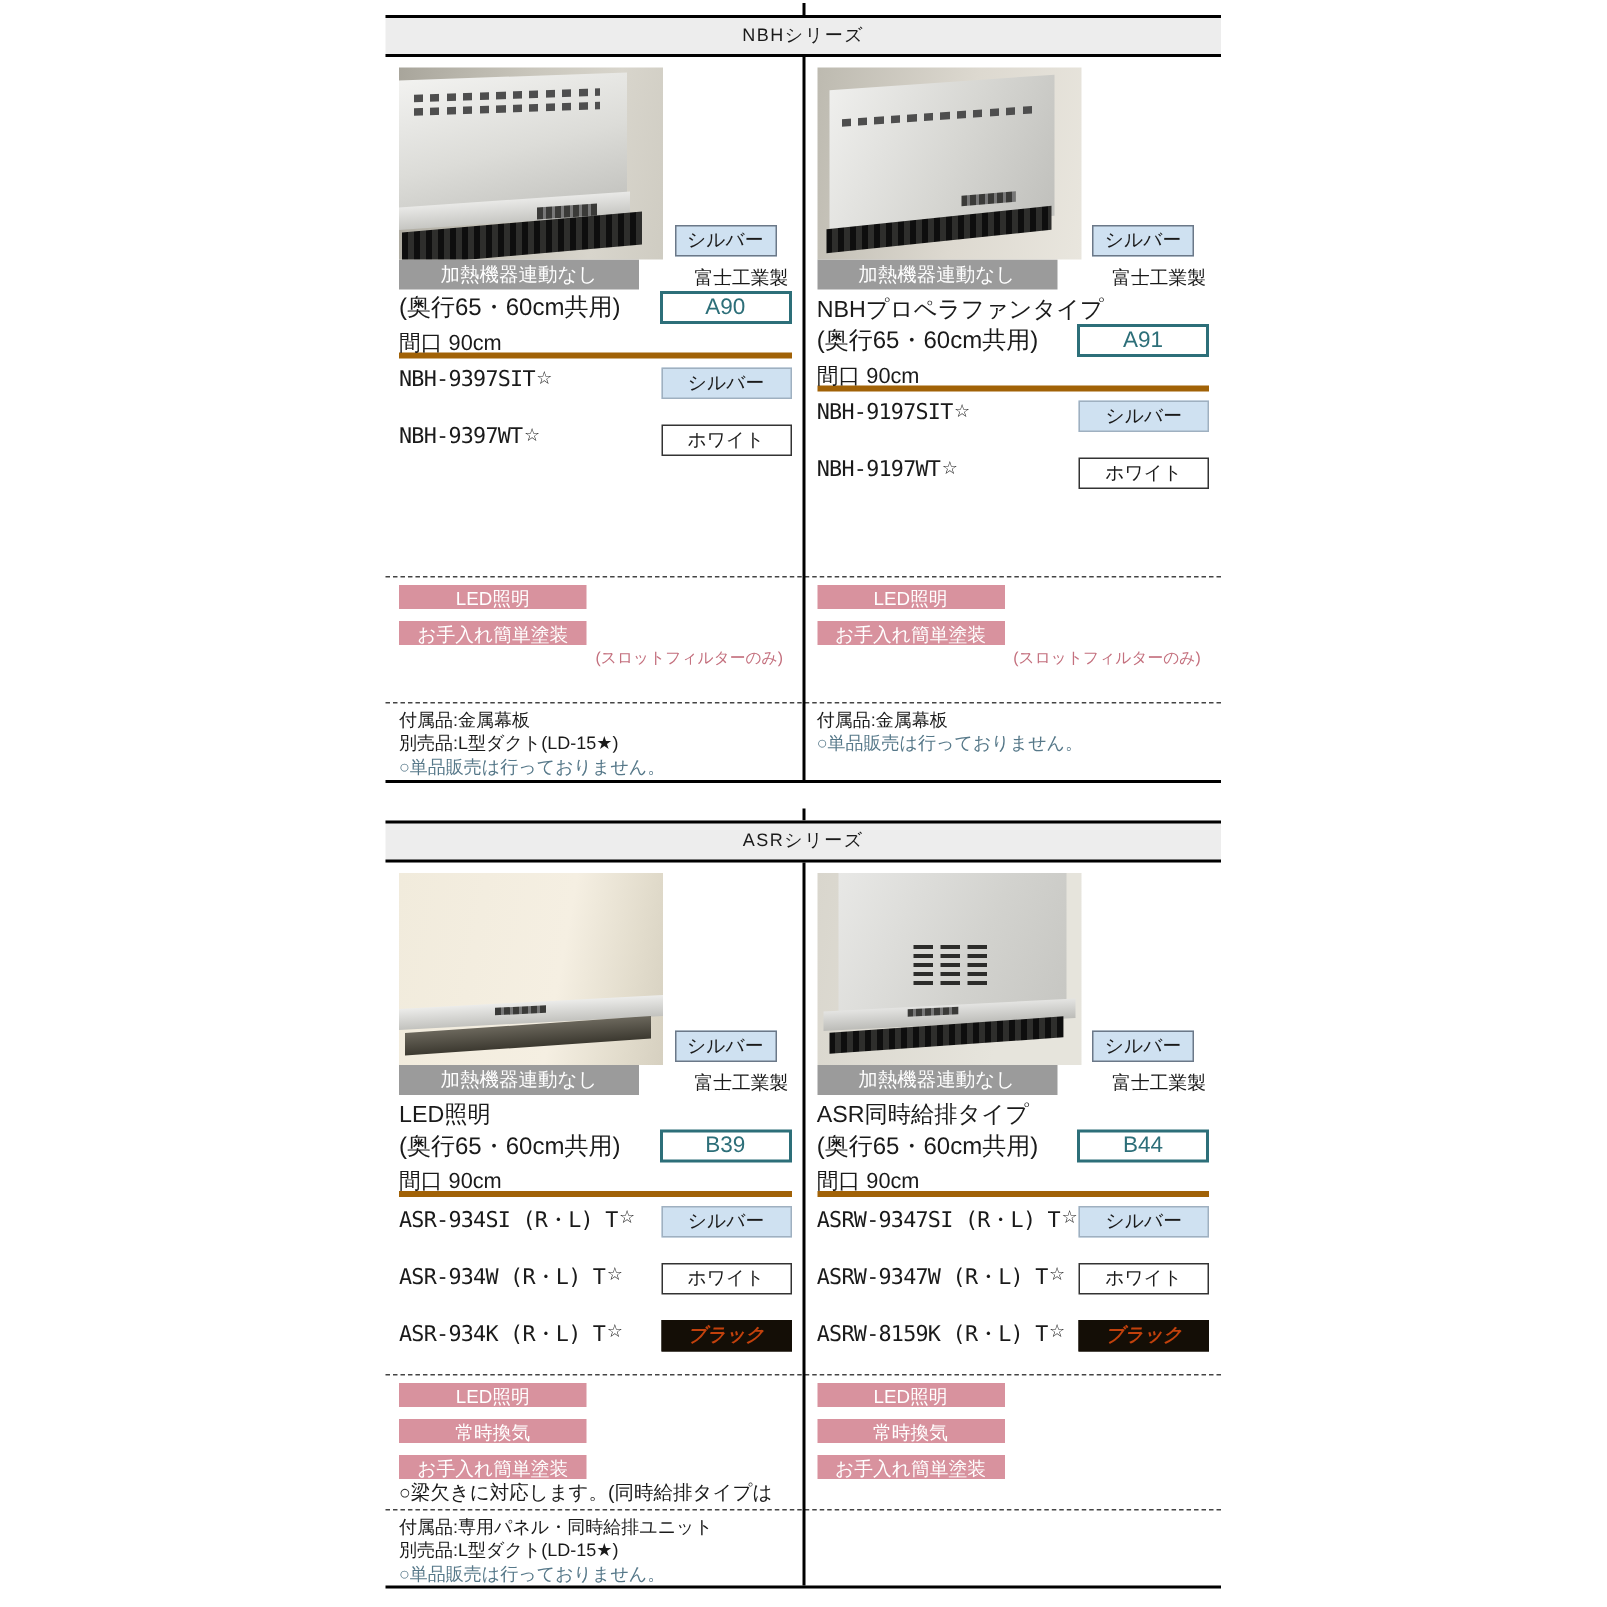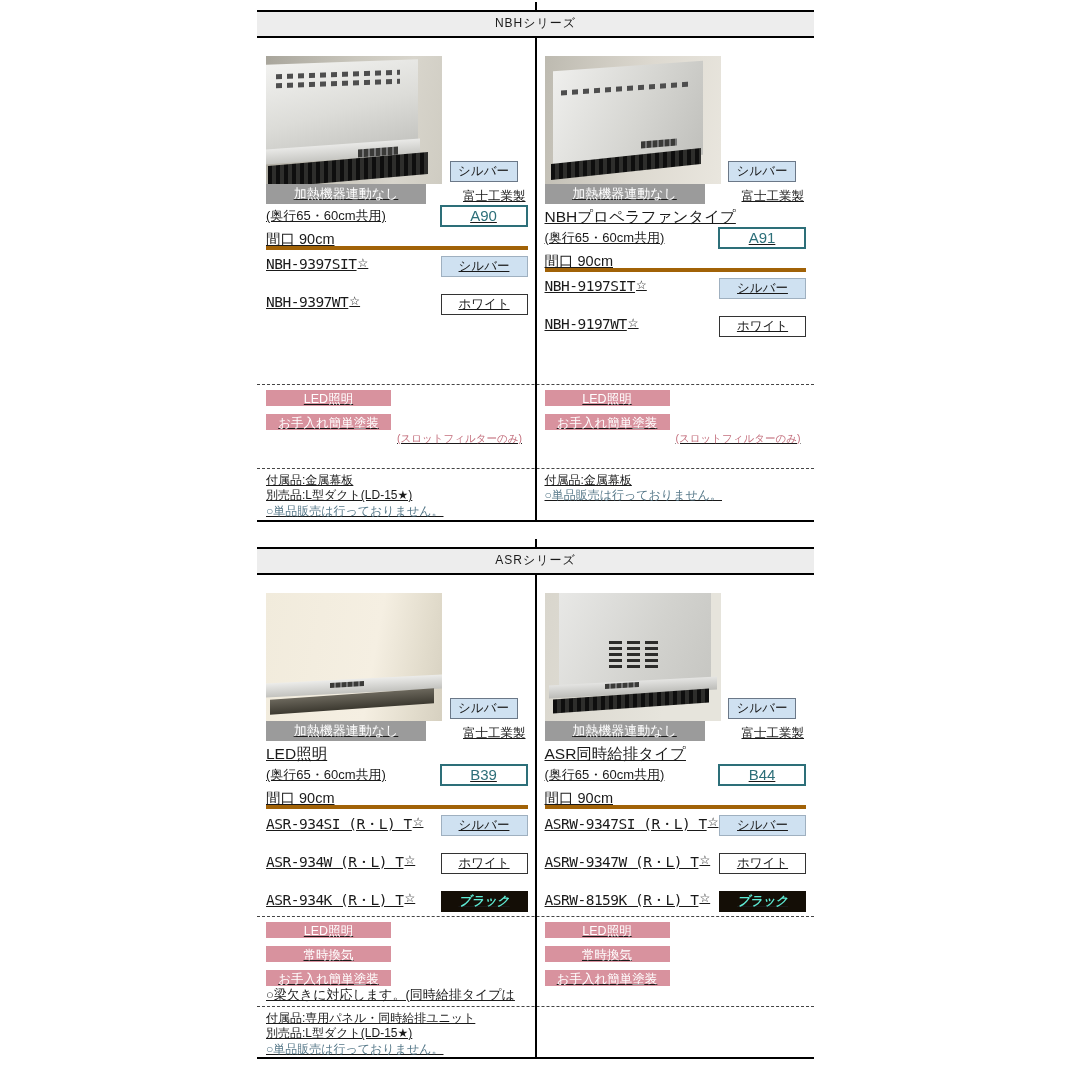--- a/index.html
+++ b/index.html
@@ -9,45 +9,45 @@
   .tick { width:2px; height:8px; background:#000; margin:0 auto; }
   .gap { height:17px; }
 
   section { border-bottom:2px solid #000; }
   .sec-header { border-top:2px solid #000; border-bottom:2px solid #000; background:#ededed;
     text-align:center; font-size:12px; padding:3px 0 4px; letter-spacing:1px; }
   .sec-body { position:relative; }
   .divider { position:absolute; left:calc(50% - 1px); top:0; bottom:0; width:2px; background:#000; }
 
   .cols { display:grid; grid-template-columns:1fr 1fr; }
-  .col { padding:12px 8px 0 9px; overflow:hidden;text-decoration:underline; }
+  .col { padding:1px 8px 0 9px; overflow:hidden; }
 
   
   .top-row.nbh { height:346px; }
   .top-row.asr { height:341px; }
   .photo-row { position:relative; height:134px; padding-top:6px; }
   .photo { position:relative; width:176px; height:128px; overflow:hidden; }
   .chip { position:absolute; right:10px; bottom:2px; width:68px; height:21px; line-height:19px;
     background:#cfe1f1; border:1px solid #6b7888; font-size:12.5px; text-align:center; }
   .overlay-row { height:20px; display:flex; align-items:stretch; }
   .overlay-bar { width:160px; background:#9b9b9b; color:#fff; font-size:13px; text-align:center; line-height:20px; }
   .maker { margin-left:auto; font-size:12.5px; padding-top:4px; padding-right:2px; }
   .p-name { height:22px; font-size:15.5px; padding-top:3px; }
   .code-row { height:24px; display:flex; align-items:center; }
-  .p-depth { font-size:13px; }
+  .p-depth { font-size:16px; }
   .code-badge { margin-left:auto; width:88px; height:22px; line-height:18px; border:2px solid #2d6f79;
     color:#2d6f79; font-size:15px; text-align:center; background:#fff; }
   .width-row { height:22px; font-size:14.5px; padding-top:2px; border-bottom:4px solid #a16207; }
   .model-row { height:38px; display:flex; align-items:flex-start; padding-top:6px; }
   .model { font-family:"DejaVu Sans Mono","Liberation Mono",monospace; font-size:14.5px; letter-spacing:-0.5px; white-space:pre; }
   .st { font-size:12px; vertical-align:4px; margin-left:1px; }
   .cbadge { margin-left:auto; width:87px; height:21px; line-height:19px; font-size:12.5px; text-align:center; }
   .cbadge.silver { background:#cfe1f1; border:1px solid #9fb0c0; }
   .cbadge.white  { background:#fff; border:1px solid #333; }
-  .cbadge.black  { background:#140e06; border:1px solid #140e06; color:#5eead4; font-weight:bold; font-style:italic; }
+  .cbadge.black  { background:#140e06; border:1px solid #140e06; color:#c2410c; font-weight:bold; font-style:italic; }
   .spacer48 { height:48px; } .spacer5 { height:5px; }
 
   
   .dash { height:0; border-top:1px dashed #444; }
   .feat-row.nbh { height:83px; } .feat-row.asr { height:89px; }
   .feat-cell { display:flex; flex-direction:column; padding-top:5px; height:100%; }
   .fbadges { display:flex; flex-wrap:wrap; row-gap:8px; }
   .fb { flex:0 0 125px; height:16px; line-height:19px; margin-right:11px; background:#d8929e; color:#fff;
     font-size:12.5px; text-align:center; }
   .feat-note { font-size:10.5px; color:#c4707e; text-align:right; padding-right:6px; margin-top:2px; width:262px; }

